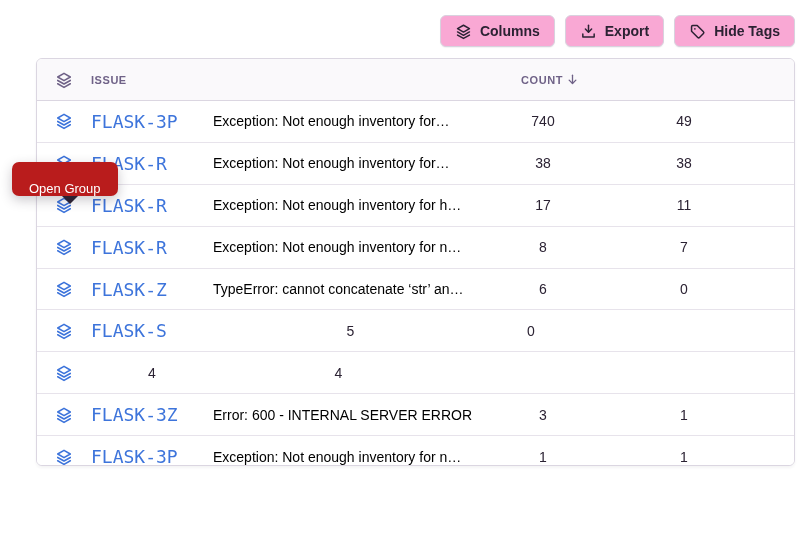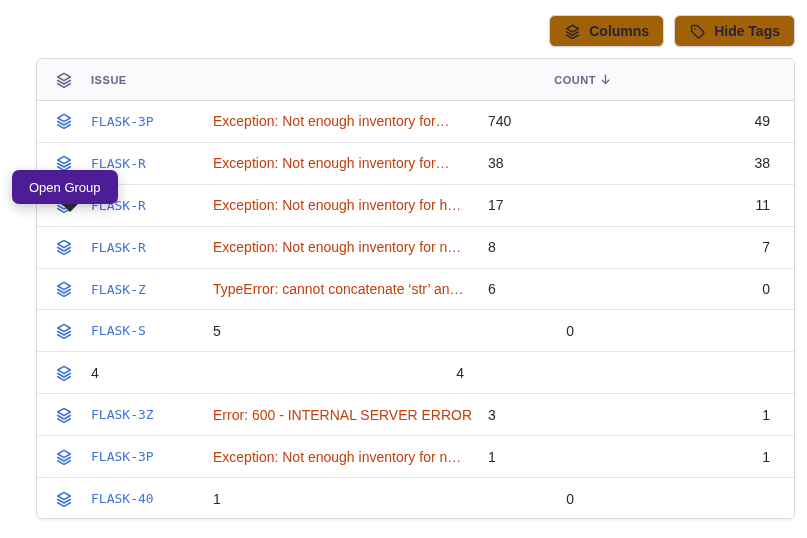--- a/index.html
+++ b/index.html
@@ -7,74 +7,74 @@
   body { font-family: "Liberation Sans", sans-serif; color: #2B2233; position: relative; }
 
   
   .toolbar {
     position: absolute; top: 15px; right: 12px;
     display: flex; gap: 10px;
   }
   .btn {
     display: inline-flex; align-items: center; gap: 8px;
     height: 32px; padding: 0 14px;
-    background: #a16207;
+    background: #f9a8d4;
     border: 1px solid #D8D2DE; border-radius: 6px;
     font-size: 14px; font-weight: 700; color: #2B2233;
     box-shadow: 0 1px 1px rgba(43,34,51,0.06);
     cursor: pointer;
   }
   .btn svg { flex: 0 0 auto; }
 
   
   .panel {
     position: absolute; left: 36px; top: 58px;
-    width: 759px; height: 461px;
+    width: 759px; height: 408px;
     background: #ffffff;
     border: 1px solid #DBD6E1; border-radius: 6px;
     box-shadow: 0 2px 3px rgba(43,34,51,0.05);
     overflow: hidden;
   }
   .thead {
     display: grid; grid-template-columns: 54px 1fr 124px 182px;
     align-items: center;
     height: 42px;
     background: #FAF9FB;
     border-bottom: 1px solid #DBD6E1;
     color: #6F6287; font-size: 11px; font-weight: 700; letter-spacing: 0.55px;
   }
   .th-icon { display: flex; justify-content: center; }
-  .th-count { display: flex; justify-content: flex-end; align-items: center; gap: 3px; cursor: pointer; }
+  .th-count { display: flex; justify-content: center; align-items: center; gap: 3px; cursor: pointer; }
   .th-unique { text-align: right; padding-right: 24px; }
 
   .row {
     display: grid; grid-template-columns: 54px 122px 1fr 110px 196px;
     align-items: center;
     height: 41.9px;
     border-bottom: 1px solid #E7E3EB;
     font-size: 14px;
     background: #ffffff;
   }
   .row:last-child { border-bottom: none; }
   .cell-icon { display: flex; justify-content: center; cursor: pointer; }
   .cell-id {
     font-family: "DejaVu Sans Mono", monospace;
-    font-size: 13px; color: #3D74DB; cursor: pointer;
+    font-size: 18px; color: #3D74DB; cursor: pointer;
     white-space: nowrap; overflow: hidden;
   }
-  .cell-title { color: #c2410c; white-space: nowrap; overflow: hidden; }
-  .cell-count { text-align: left; }
-  .cell-unique { text-align: right; padding-right: 24px; }
+  .cell-title { color: #000000; white-space: nowrap; overflow: hidden; }
+  .cell-count { text-align: center; }
+  .cell-unique { text-align: center; padding-right: 24px; }
 
   
   .tooltip {
-    position: absolute; left: 12px; top: 170px;
+    position: absolute; left: 12px; top: 162px;
     height: 34px; padding: 0 17px;
-    display: flex; align-items: center;
-    background: #4c1d95; color: #ffffff;
+    display: flex; align-items: flex-end;
+    background: #b91c1c; color: #ffffff;
     font-size: 13px; font-weight: 500;
     border-radius: 7px;
     box-shadow: 0 4px 12px rgba(43,34,51,0.25);
     z-index: 20; white-space: nowrap;
   }
   .tooltip::after {
     content: "";
     position: absolute; top: 100%; left: 50px;
     border: 8px solid transparent;
     border-top-color: #2B2233;
@@ -110,20 +110,28 @@
 <div class="toolbar">
   <button class="btn">
     <span style="display:flex">
       <svg width="17" height="17" viewBox="0 0 24 24" stroke="#2B2233">
           <use href="#ic-layers"></use>
         </svg>
     </span>
     <span>Columns</span>
   </button>
   <button class="btn">
+    <span style="display:flex">
+      <svg width="17" height="17" viewBox="0 0 24 24" stroke="#2B2233">
+          <use href="#ic-download"></use>
+        </svg>
+    </span>
+    <span>Export</span>
+  </button>
+  <button class="btn">
     <span style="display:flex;color:#2B2233">
       <svg width="17" height="17" viewBox="0 0 24 24" stroke="#2B2233">
           <use href="#ic-tag"></use>
         </svg>
     </span>
     <span>Hide Tags</span>
   </button>
 </div>
 
 <div class="panel">

